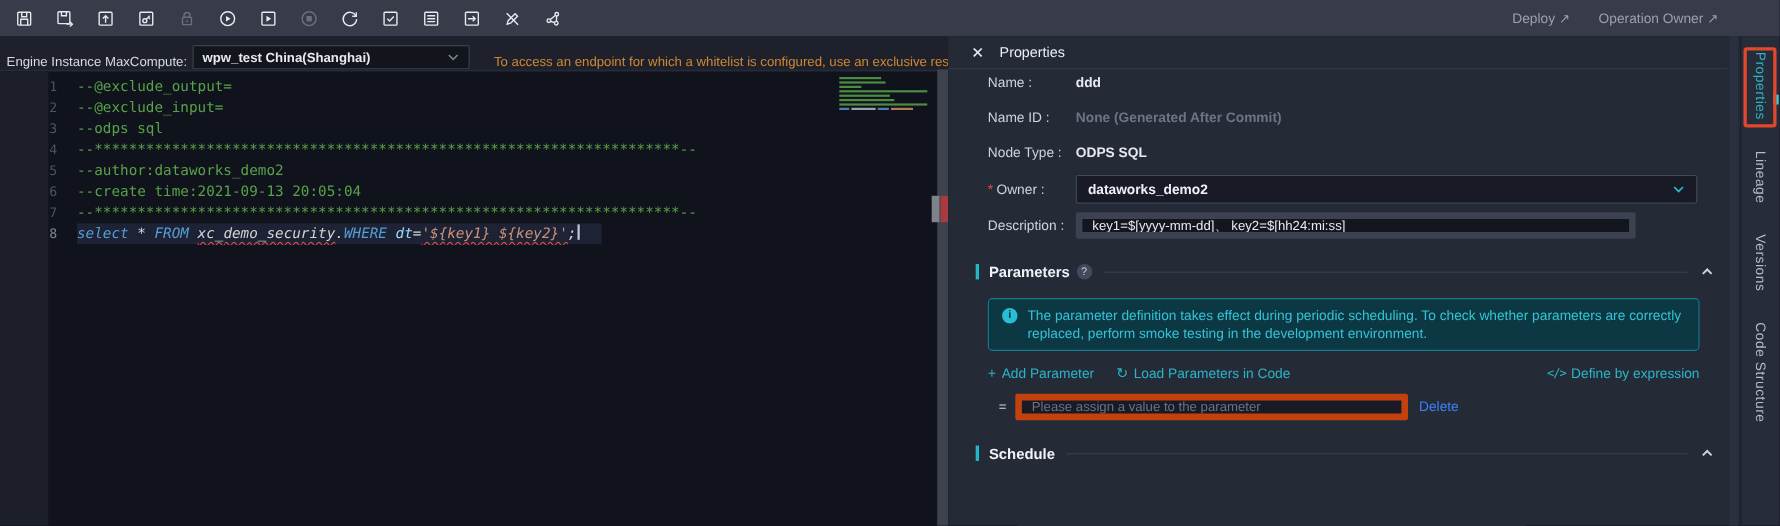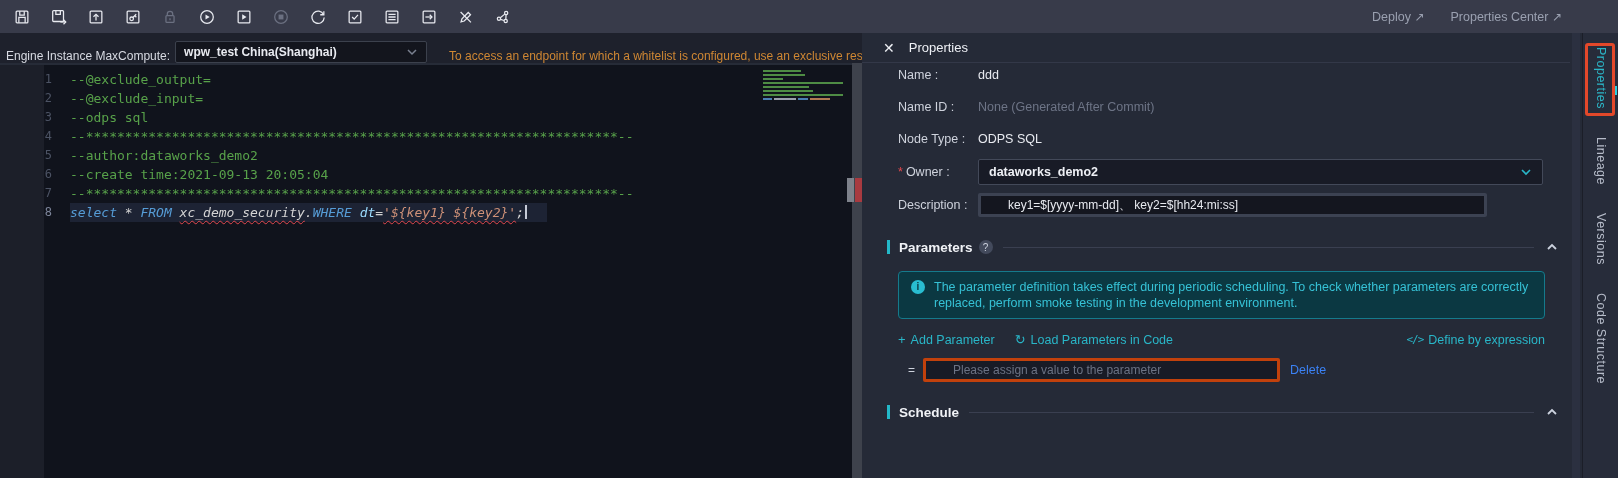--- a/index.html
+++ b/index.html
@@ -58,26 +58,26 @@
   .sec-bar { width:3px; height:14px; background:#23b8c8; margin-right:9px; flex-shrink:0; }
   .sec-t { font-size:13.5px; font-weight:bold; color:#f0f2f6; white-space:nowrap; }
   .q-icon { width:14px; height:14px; border-radius:50%; background:#434a5c; color:#cdd2de; font-size:10px; display:inline-flex; align-items:center; justify-content:center; margin-left:6px; cursor:pointer; flex-shrink:0; }
   .sec-rule { flex:1; height:1px; background:#3a3f50; margin:0 12px 0 10px; }
   .sec-chev { display:flex; color:#ccd2de; cursor:pointer; flex-shrink:0; margin-right:2px; }
 
   .form { }
   .frow { display:flex; align-items:center; height:24px; margin-bottom:8px; font-size:12.5px; }
   .frow.tall { height:26px; }
   .flabel { width:80px; color:#cfd3dd; flex-shrink:0; position:relative; }
-  .fvalue { color:#e8eaf0; }
+  .fvalue { color:#e8eaf0;font-weight:bold; }
   .muted { color:#6d7486; }
   .req-star { color:#e4484e; margin-right:3px; }
   .owner-select { width:565px; height:26px; background:#181b26; border:1px solid #434959; border-radius:2px; display:flex; align-items:center; padding:0 10px; font-size:12.5px; font-weight:bold; color:#eef0f5; cursor:pointer; }
   .owner-select .chev { margin-left:auto; display:flex; color:#29b6c8; }
-  .txt { height:24px; background:#181b26; border:3px solid #c2410c; border-radius:2px; color:#e8eaf0; padding:0 27px; font-size:12px; font-family:"Liberation Sans",sans-serif; outline:none; }
+  .txt { height:24px; background:#181b26; border:6px solid #c2410c; border-radius:2px; color:#e8eaf0; padding:0 9px; font-size:12px; font-family:"Liberation Sans",sans-serif; outline:none; }
   .txt::placeholder { color:#6b7284; }
   .desc-input { width:509px; background:#14161f; border-color:#3c4252; }
 
   .info-box { margin-top:14px; width:647px; background:#0b3842; border:1px solid #157a8c; border-radius:4px; padding:7px 12px; display:flex; gap:9px; font-size:12.5px; color:#36c2d6; line-height:16px; }
   .info-icon { width:14px; height:14px; border-radius:50%; background:#29bdd1; color:#0b3842; font-size:10px; font-weight:bold; display:flex; align-items:center; justify-content:center; flex-shrink:0; margin-top:1px; font-style:normal; }
 
   .plinks { display:flex; align-items:center; gap:20px; margin-top:13px; width:647px; font-size:12.5px; }
   .clink { color:#29b6c8; cursor:pointer; display:inline-flex; align-items:center; gap:5px; white-space:nowrap; }
   .clink .g { font-size:13px; }
   .clink .code-g { font-family:"DejaVu Sans Mono",monospace; font-size:11px; letter-spacing:-1px; }
@@ -197,21 +197,21 @@
             <circle cx="5.5" cy="12" r="1.8"></circle>
             <circle cx="13" cy="14.5" r="1.8"></circle>
             <path d="M12 6.8L7 10.8"></path>
             <path d="M7.2 12.6l4 1.3"></path>
             <path d="M13.4 7.3l-.3 5.4"></path>
           </svg>
         </span>
       </div>
     <div class="tb-right">
       <span class="tb-link"><span>Deploy</span> <span class="ne">↗</span></span>
-      <span class="tb-link"><span>Properties Center</span> <span class="ne">↗</span></span>
+      <span class="tb-link"><span>Operation Owner</span> <span class="ne">↗</span></span>
     </div>
   </div>
 
   <div class="engine-bar">
     <span class="engine-label">Engine Instance MaxCompute:</span>
     <div class="engine-select">
       <span>wpw_test China(Shanghai)</span>
       <span class="chev">
         <svg width="12" height="8" viewBox="0 0 12 8">
             <path d="M2 2l4 4 4-4" stroke="currentColor" stroke-width="1.5" fill="none"></path>

